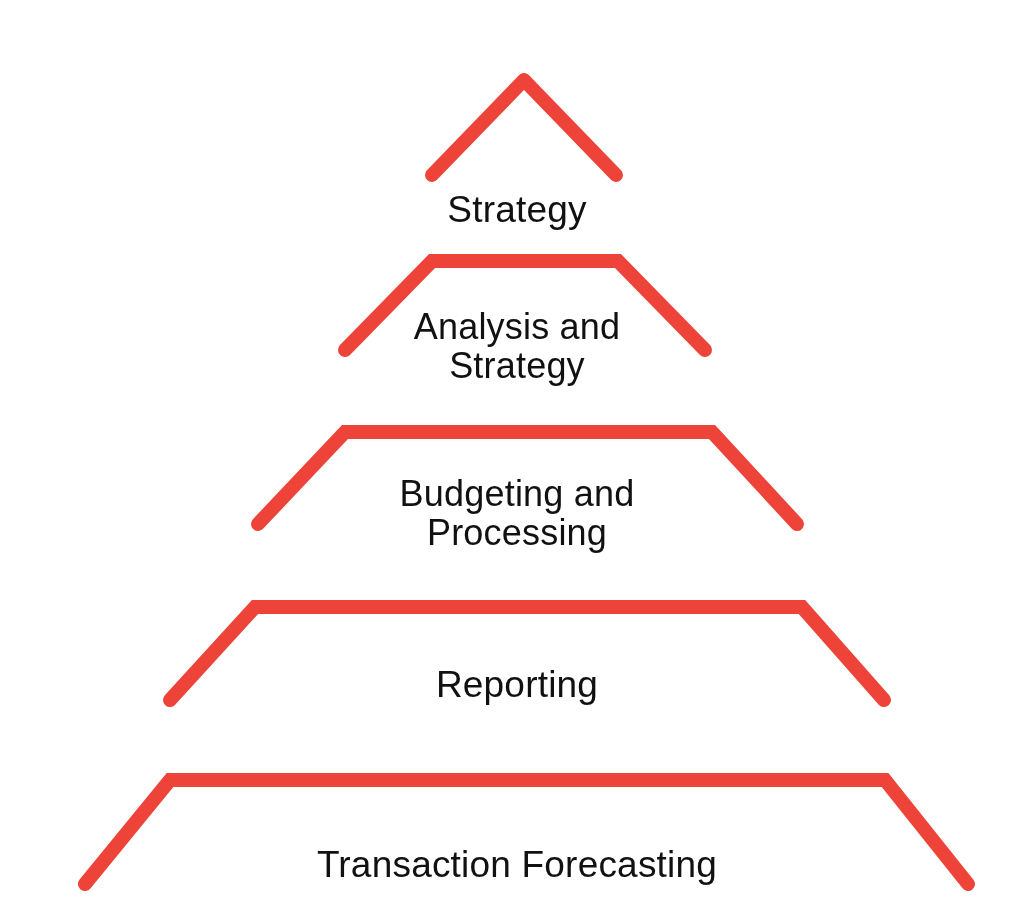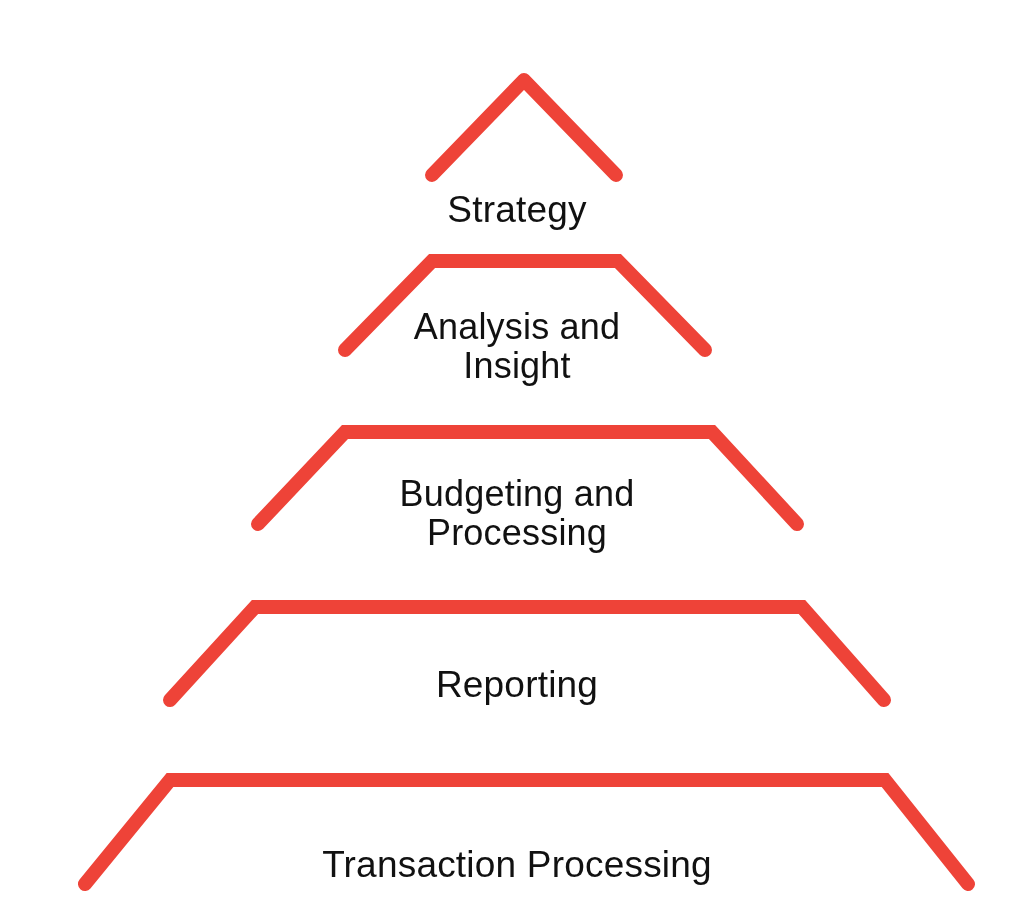--- a/index.html
+++ b/index.html
@@ -61,22 +61,22 @@
     <path d="M 258 524 L 345 432 L 712 432 L 797 524" fill="none" stroke="#ee4338" stroke-width="14" stroke-linecap="round" stroke-linejoin="miter"></path>
 
     <path d="M 170 700 L 255 607 L 802 607 L 884 700" fill="none" stroke="#ee4338" stroke-width="14" stroke-linecap="round" stroke-linejoin="miter"></path>
 
     <path d="M 85 884 L 170 780 L 885 780 L 968 884" fill="none" stroke="#ee4338" stroke-width="14" stroke-linecap="round" stroke-linejoin="miter"></path>
   </svg>
 
   <div class="tier-label" id="label-tier-1" style="color: rgb(17, 17, 17);">Strategy</div>
 
   <div class="tier-label" id="label-tier-2" style="color: rgb(17, 17, 17);">Analysis and
-Insight</div>
+Strategy</div>
 
   <div class="tier-label" id="label-tier-3" style="color: rgb(17, 17, 17);">Budgeting and
 Processing</div>
 
   <div class="tier-label" id="label-tier-4" style="color: rgb(17, 17, 17);">Reporting</div>
 
-  <div class="tier-label" id="label-tier-5" style="color: rgb(17, 17, 17);">Transaction Processing</div>
+  <div class="tier-label" id="label-tier-5" style="color: rgb(17, 17, 17);">Transaction Forecasting</div>
 
 </div>
 
 </body></html>

